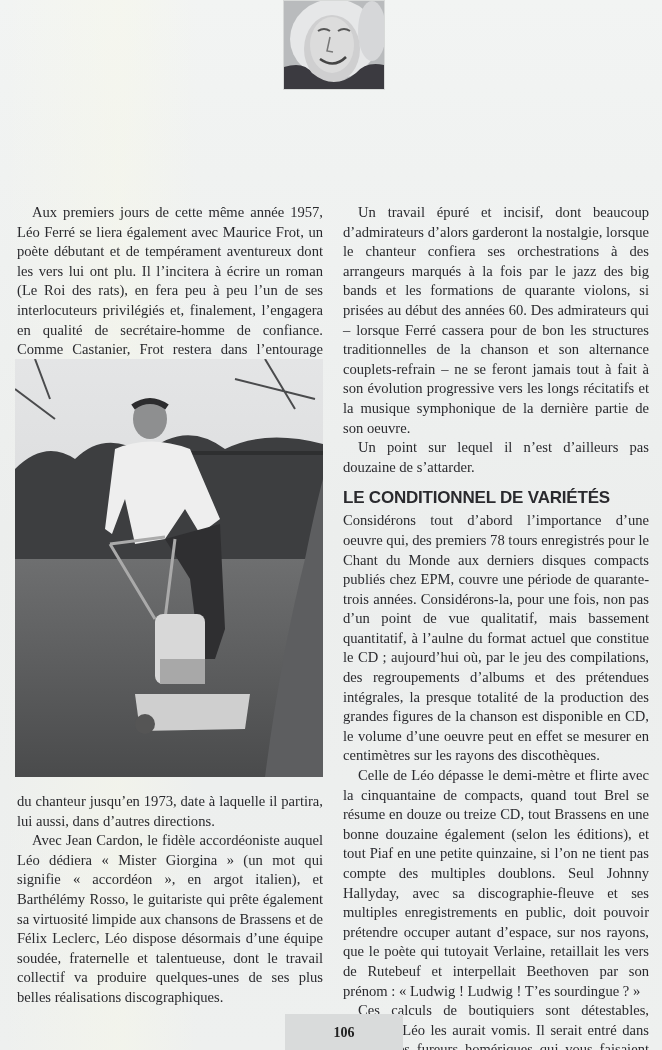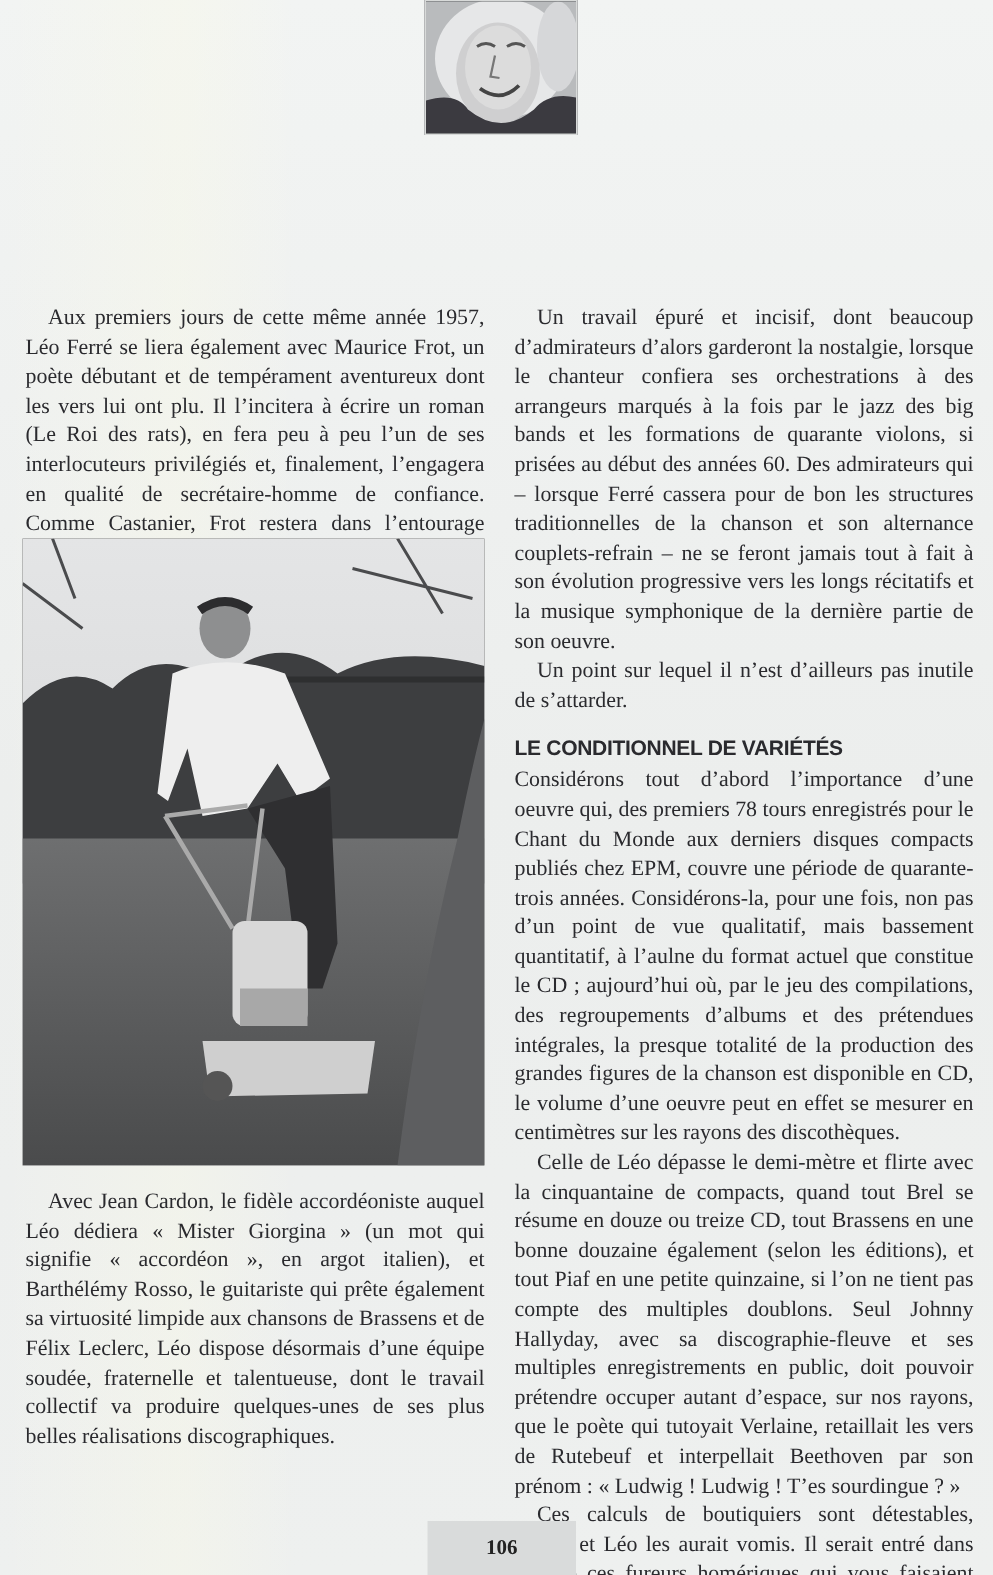--- a/index.html
+++ b/index.html
@@ -34,29 +34,29 @@
     hyphens: none;
   }
   .col p { margin: 0; }
   .indent { text-indent: 15px; }
   .col-left-top { left: 17px; top: 203px; width: 306px; }
   .col-left-bottom { left: 17px; top: 792px; width: 306px; }
   .col-right { left: 343px; top: 203px; width: 306px; }
   .heading {
     font-family: "Liberation Sans", "DejaVu Sans", sans-serif;
     font-weight: bold;
-    font-size: 14px;
+    font-size: 17px;
     letter-spacing: -0.2px;
     margin: 12px 0 4px 0 !important;
     line-height: 18px;
     text-align: left;
   }
   .it { }
   .page-num-box {
-    position: absolute; left: 285px; top: 1014px; width: 99px; height: 36px;
+    position: absolute; left: 285px; top: 1014px; width: 118px; height: 36px;
     background: #d9dbdb;
   }
   .page-num {
     position: absolute; left: 0; right: 0; top: 11px;
     text-align: center; font-weight: bold; font-size: 14px; color: #222;
   }
 </style>
 </head>
 <body>
 
@@ -112,26 +112,27 @@
     <path d="M95 185 L150 178 M95 185 L140 260 M160 180 L150 260" stroke="#aaa" stroke-width="3" fill="none"></path>
 
     <rect x="140" y="255" width="50" height="70" rx="8" fill="#d8d8d8"></rect>
     <rect x="145" y="300" width="45" height="25" fill="#a8a8a8"></rect>
     <path d="M120 335 L235 335 L230 370 L125 372 Z" fill="#cfcfcf"></path>
     <circle cx="130" cy="365" r="10" fill="#555"></circle>
   </svg>
 </div>
 
 <div class="col col-left-bottom">
+  <p>du chanteur jusqu’en 1973, date à laquelle il partira, lui aussi, dans d’autres directions.</p>
   <p class="indent">Avec Jean Cardon, le fidèle accordéoniste auquel Léo dédiera « Mister Giorgina » (un mot qui signifie « accordéon », en argot italien), et Barthélémy Rosso, le guitariste qui prête également sa virtuosité limpide aux chansons de Brassens et de Félix Leclerc, Léo dispose désormais d’une équipe soudée, fraternelle et talentueuse, dont le travail collectif va produire quelques-unes de ses plus belles réalisations discographiques.</p>
 </div>
 
 <div class="col col-right">
   <p class="indent">Un travail épuré et incisif, dont beaucoup d’admirateurs d’alors garderont la nostalgie, lorsque le chanteur confiera ses orchestrations à des arrangeurs marqués à la fois par le jazz des big bands et les formations de quarante violons, si prisées au début des années 60. Des admirateurs qui – lorsque Ferré cassera pour de bon les structures traditionnelles de la chanson et son alternance couplets-refrain – ne se feront jamais tout à fait à son évolution progressive vers les longs récitatifs et la musique symphonique de la dernière partie de son oeuvre.</p>
-  <p class="indent">Un point sur lequel il n’est d’ailleurs pas inutile de s’attarder.</p>
+  <p class="indent">Un point sur lequel il n’est d’ailleurs pas douzaine de s’attarder.</p>
   <p class="heading">LE CONDITIONNEL DE VARIÉTÉS</p>
   <p>Considérons tout d’abord l’importance d’une oeuvre qui, des premiers 78 tours enregistrés pour le Chant du Monde aux derniers disques compacts publiés chez EPM, couvre une période de quarante-trois années. Considérons-la, pour une fois, non pas d’un point de vue qualitatif, mais bassement quantitatif, à l’aulne du format actuel que constitue le CD ; aujourd’hui où, par le jeu des compilations, des regroupements d’albums et des prétendues intégrales, la presque totalité de la production des grandes figures de la chanson est disponible en CD, le volume d’une oeuvre peut en effet se mesurer en centimètres sur les rayons des discothèques.</p>
   <p class="indent"><span>Celle de Léo dépasse le demi-mètre et flirte avec la cinquantaine de compacts, quand tout Brel se résume en douze ou treize CD, tout Brassens en une bonne douzaine également (selon les éditions), et tout Piaf en une petite quinzaine, si l’on ne tient pas compte des multiples doublons. Seul Johnny Hallyday, avec sa discographie-fleuve et ses multiples enregistrements en public, doit pouvoir prétendre occuper autant d’espace, sur nos rayons, que le poète qui tutoyait Verlaine, retaillait les vers de Rutebeuf et interpellait Beethoven par son prénom : </span><span class="it">« Ludwig ! Ludwig ! T’es sourdingue ? »</span></p>
   <p class="indent">Ces calculs de boutiquiers sont détestables, certes, et Léo les aurait vomis. Il serait entré dans une de ces fureurs homériques qui vous faisaient chercher des yeux la porte de sortie, et il aurait eu raison. N’empêche ! il est absolument indispensable de poser, comme préalable à toute analyse sérieuse de son</p>
 </div>
 
 <div class="page-num-box">
   <div class="page-num">106</div>
 </div>
 

